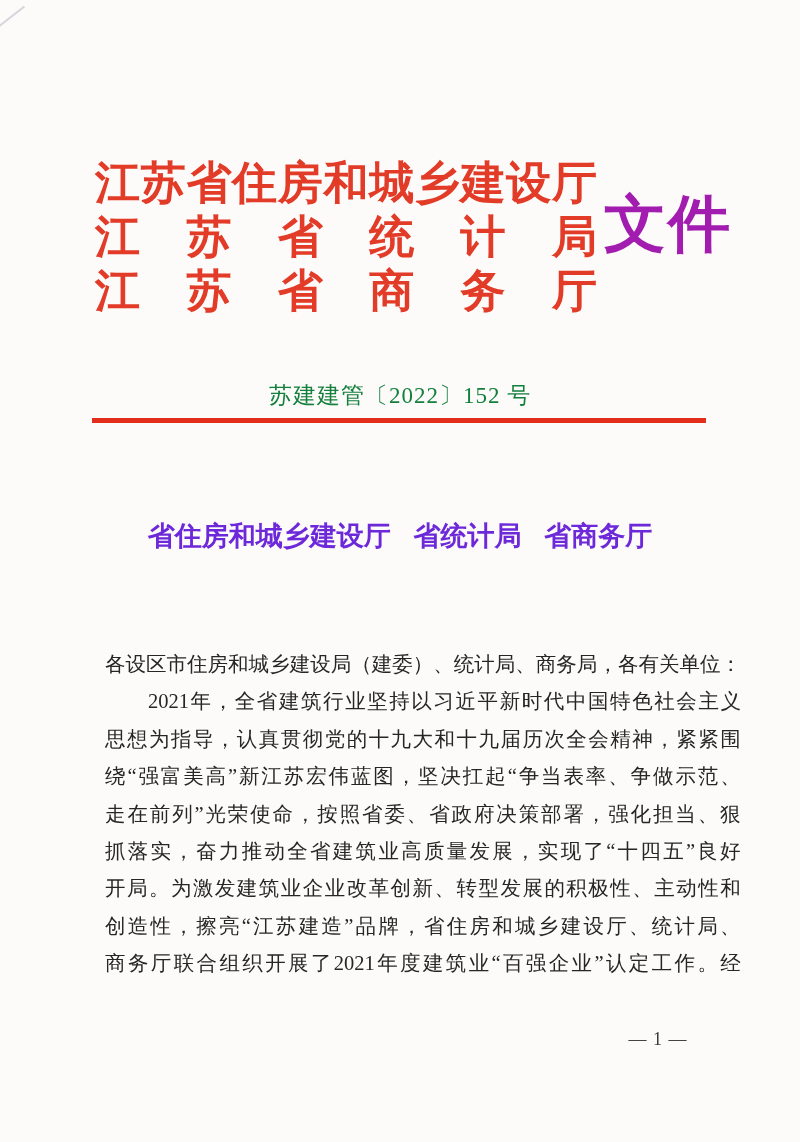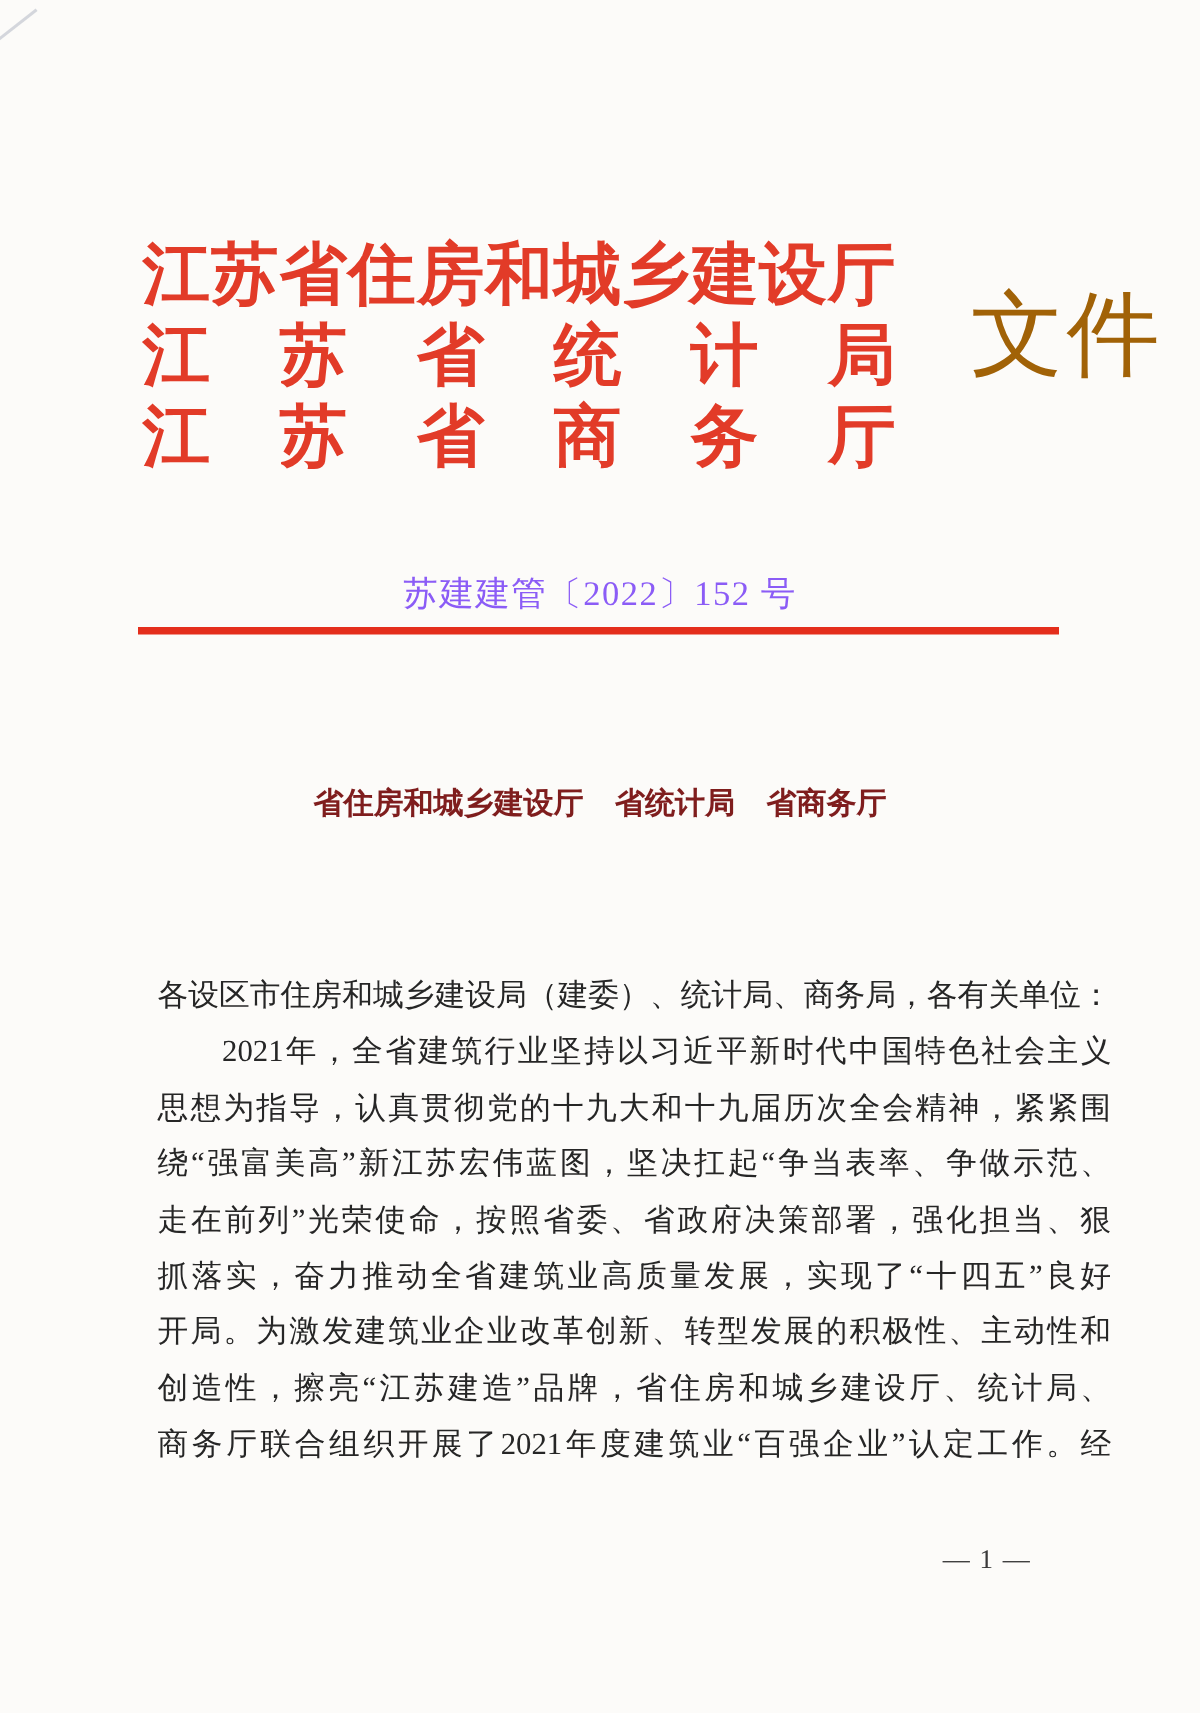--- a/index.html
+++ b/index.html
@@ -38,52 +38,52 @@
     line-height:54px;
     font-size:45px;
     white-space:nowrap;
   }
   [data-spread]{
     display:flex;
     justify-content:space-between;
   }
   .doc-word{
     position:absolute;
-    left:647px;top:192px;
+    left:604px;top:192px;
     font-size:62px;
     line-height:64px;
-    font-weight:normal;
-    color:#a16207;
+    font-weight:bold;
+    color:#a21caf;
     letter-spacing:2px;
     white-space:nowrap;
   }
   .doc-number{
     position:absolute;
     left:0;top:380px;
     width:100%;
     text-align:center;
     font-size:23px;
     letter-spacing:1px;
-    color:#8b5cf6;
+    color:#15803d;
   }
   .red-rule{
     position:absolute;
     left:92px;top:418px;
     width:614px;height:5px;
     background:#e42e1c;
   }
   
   .title{
     position:absolute;
     left:0;top:514px;
     width:100%;
     text-align:center;
     font-weight:bold;
-    color:#7f1d1d;
-    font-size:20px;
+    color:#6d28d9;
+    font-size:27px;
     line-height:44px;
   }
   .title .t1{word-spacing:16px;}
   
   .body{
     position:absolute;
     left:105px;top:646px;
     width:636px;
     font-size:20.5px;
     color:#262626;

